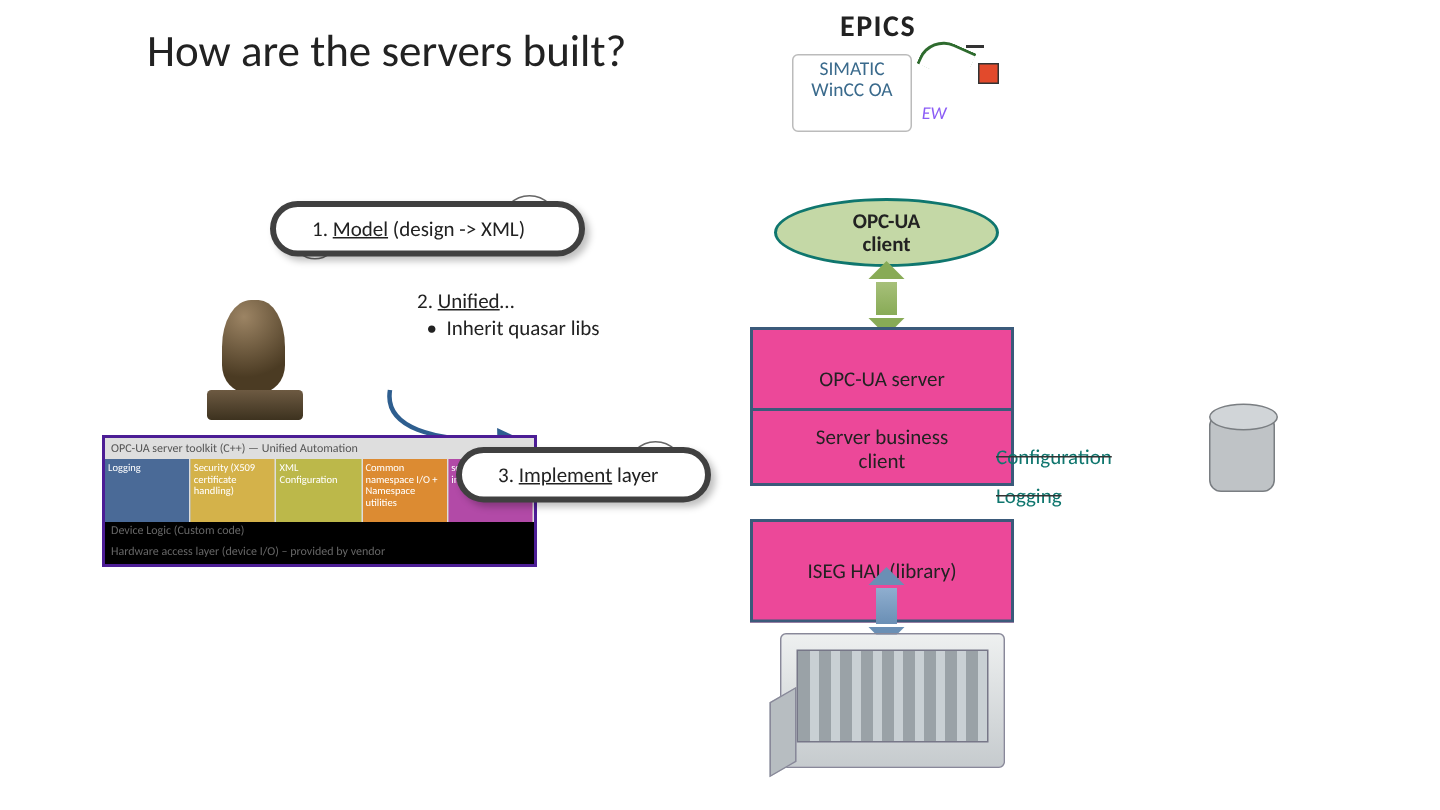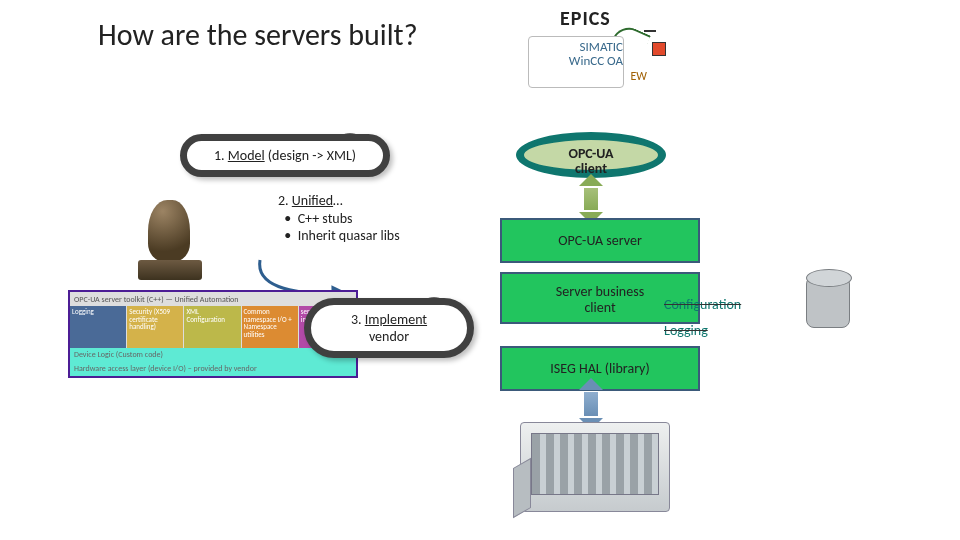--- a/index.html
+++ b/index.html
@@ -52,41 +52,41 @@
     width: 14px; height: 14px;
     background: #e24a2c; border: 1px solid #333;
   }
   .lv-tick {
     position: absolute; left: 16px; top: 8px;
     width: 12px; height: 2px; background: #333;
   }
   .simatic {
     position: absolute;
     top: 30px; left: 30px;
-    width: 96px; height: 52px;
+    width: 80px; height: 52px;
     background: #fff;
     border: 1px solid #bbb;
     border-radius: 4px;
     font-size: 13px;
     line-height: 1.1;
-    text-align: right;
+    text-align: center;
     color: #3a6a8c;
     padding-top: 3px;
   }
-  .simatic .ew { color: #a16207; font-size: 12px; position: absolute; right: -24px; bottom: 4px; }
+  .simatic .ew { color: #8b5cf6; font-size: 12px; position: absolute; right: -24px; bottom: 4px; font-style: italic; }
 
   
   .cloud {
     position: absolute;
     background: #fff;
-    border: 7px solid #404040;
+    border: 4px solid #404040;
     border-radius: 50px;
     padding: 6px 24px;
     font-size: 14px;
-    text-align: center;
+    text-align: left;
     box-shadow: 3px 3px 5px rgba(0,0,0,.25);
   }
   .cloud::before, .cloud::after {
     content: "";
     position: absolute;
     background: #fff;
     border: 1px solid #666;
     border-radius: 50%;
   }
   .cloud::before { width: 30px; height: 30px; bottom: -6px; left: 10px; z-index: -1; }
@@ -136,45 +136,45 @@
   }
   .toolkit .hdr { background: #dedede; padding: 2px 4px; color: #555; }
   .toolkit .row { display: flex; height: 42px; }
   .toolkit .cell { flex: 1; border-right: 1px solid #ddd; padding: 2px; }
   .c1 { background: #4a6a97; }
   .c2 { background: #d4b24a; }
   .c3 { background: #bcb84a; }
   .c4 { background: #dc8b32; }
   .c5 { background: #b24aa7; }
   .toolkit .lab { color: #fff; font-size: 7px; line-height: 1.1; }
-  .toolkit .bar { background: #5eead4; height: 14px; padding: 1px 4px; }
+  .toolkit .bar { background: #000000; height: 14px; padding: 1px 4px; }
 
   
   .oval {
     position: absolute;
     left: 516px; top: 132px;
     width: 150px; height: 46px;
-    border: 8px solid #0f766e;
+    border: 2px solid #0f766e;
     background: #c4d8a6;
     border-radius: 50%;
     text-align: center;
     font-size: 14px;
     line-height: 1.1;
     padding-top: 6px;
     font-weight: 600;
   }
   .stackbox {
     position: absolute;
     left: 500px;
-    width: 200px;
+    width: 176px;
     border: 2px solid #3b5a7a;
     text-align: center;
     font-size: 14px;
-    padding: 12px 4px;
-    background: #22c55e;
+    padding: 24px 4px;
+    background: #ec4899;
   }
   .box-server  { top: 218px; }
   .box-biz     { top: 272px; height: 52px; line-height: 1.15; padding-top: 10px; }
   .box-hal     { top: 346px; }
   .dashes {
     position: absolute;
     left: 664px;
     font-size: 14px;
     color: #0f766e;
     text-decoration: line-through;
@@ -281,21 +281,20 @@
 <div class="thinker">
   <div class="body"></div>
     <div class="base"></div>
 </div>
 
 <div class="step2">
   <div class="hdr">
     <span>2.</span>
     <span class="u">Unified</span><span>…</span>
   </div>
-  <div>&nbsp;&nbsp;•&nbsp;&nbsp;<span>C++ stubs</span></div>
   <div>&nbsp;&nbsp;•&nbsp;&nbsp;<span>Inherit quasar libs</span></div>
 </div>
 
 <svg class="curve" viewBox="0 0 120 46">
   <defs>
       <marker id="ah" viewBox="0 0 10 10" refX="8" refY="5" markerWidth="6" markerHeight="6" orient="auto">
     <path d="M0 0 L10 5 L0 10 z" fill="#2e5e8f"></path>
       </marker>
     </defs>
   <path d="M10 6 Q4 42 96 40" fill="none" stroke="#2e5e8f" stroke-width="3" marker-end="url(#ah)"></path>
@@ -319,21 +318,21 @@
     <div class="cell c5">
         <div class="lab">server meta-information</div>
       </div>
   </div>
   <div class="bar">Device Logic (Custom code)</div>
   <div class="bar">Hardware access layer (device I/O) – provided by vendor</div>
 </div>
 
 <div class="cloud step3">
   <span>3.</span>
-  <span class="u">Implement</span><span> vendor</span>
+  <span class="u">Implement</span><span> layer</span>
 </div>
 
 <div class="oval">
   <span>OPC-UA</span><br>
   <span>client</span>
 </div>
 <div class="varrow va1"></div>
 <div class="stackbox box-server">OPC-UA server</div>
 <div class="stackbox box-biz">
   <span>Server business</span><br>

